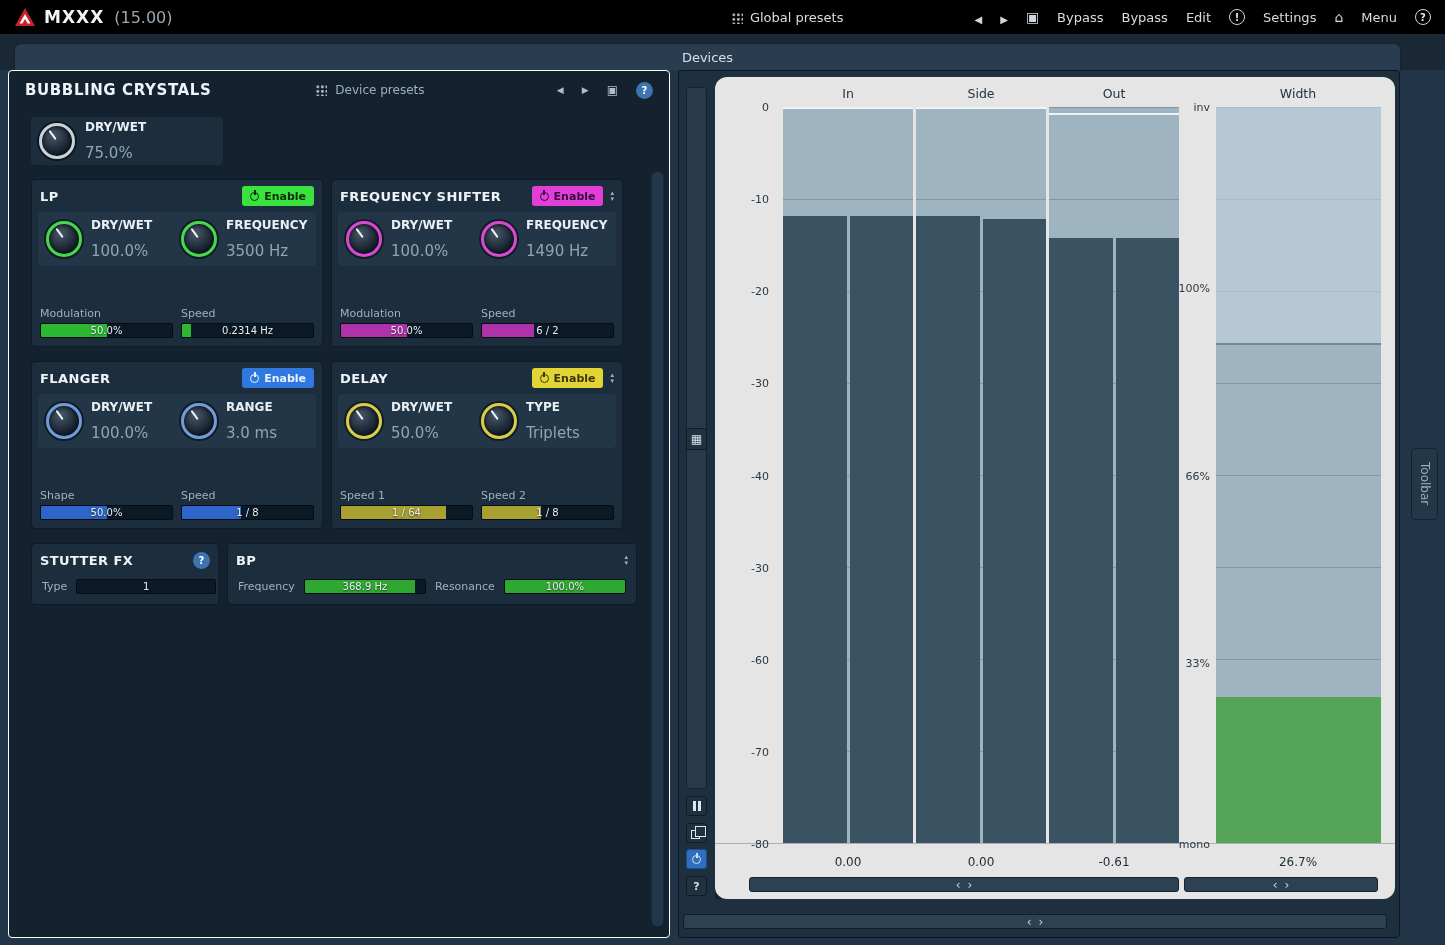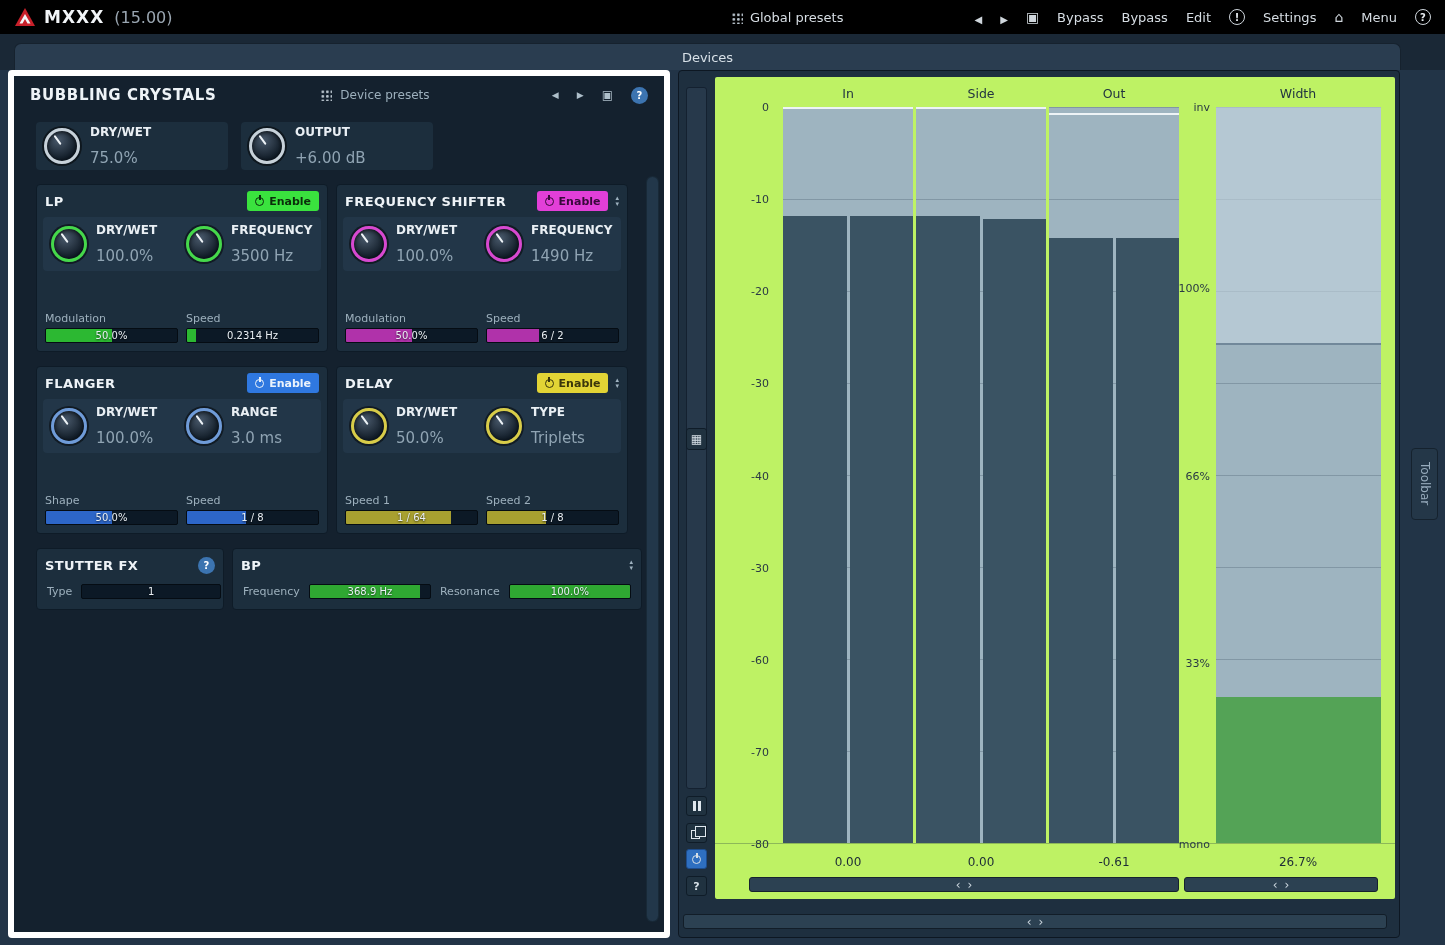--- a/index.html
+++ b/index.html
@@ -18,21 +18,21 @@
   .tb-icon.big{font-size:14px;}
   .tb-gap{width:95px;}
   .tb-circle{width:16px;height:16px;border-radius:50%;border:1.4px solid #cfd6dc;font-size:10px;display:flex;align-items:center;justify-content:center;color:#e8edf1;font-weight:bold;}
   .grid-icon{width:12px;height:12px;background-image:radial-gradient(#b9c4cd 1.2px,rgba(0,0,0,0) 1.4px);background-size:4.5px 4.5px;background-position:0.6px 0.6px;display:inline-block;}
 
   
   .tabbar{position:absolute;top:34px;left:0;width:100%;height:36px;background:#1a2836;}
   .tab-devices{position:absolute;left:14px;right:44px;top:9px;bottom:0;background:#2a3d50;border:1px solid #16222e;border-bottom:none;border-radius:7px 7px 0 0;display:flex;align-items:center;justify-content:center;font-size:13px;color:#d7e0e7;}
 
   
-  .device-panel{position:absolute;left:8px;top:70px;width:662px;height:868px;background:#14212e;border:6px solid #ffffff;border-radius:4px;}
+  .device-panel{position:absolute;left:8px;top:70px;width:662px;height:868px;background:#14212e;border:1px solid #ffffff;border-radius:4px;}
   .dev-scrollbar{position:absolute;right:5px;top:100px;bottom:10px;width:13px;background:#182937;border-radius:6px;}
   .dev-scrollbar .thumb{position:absolute;left:1px;right:1px;top:1px;bottom:1px;background:#22374a;border-radius:6px;}
   .dev-header{height:38px;display:flex;align-items:center;padding:0 16px;}
   .dev-title{font-size:15px;font-weight:bold;letter-spacing:.6px;color:#eef3f7;}
   .dev-presets{display:flex;align-items:center;gap:8px;margin-left:104px;font-size:12px;color:#9db0bd;}
   .dev-nav{margin-left:auto;display:flex;align-items:center;gap:18px;}
   .nav-arrow{font-size:9px;color:#aebfca;}
   .nav-arrow.box{font-size:12px;}
   .help-circle{width:17px;height:17px;border-radius:50%;background:#3c74b0;color:#fff;font-size:10px;font-weight:bold;display:flex;align-items:center;justify-content:center;}
 
@@ -77,21 +77,21 @@
   .strip-btn.analyzer{top:351px;height:22px;font-size:12px;}
   .strip-btn.b1{top:719px;}
   .strip-btn.b2{top:746px;}
   .strip-btn.b3{top:772px;background:#2e6fc0;border-color:#1d4c8c;}
   .strip-btn.b4{top:799px;font-weight:bold;}
   .pause-icon{width:8px;height:10px;border-left:3px solid #dfe7ee;border-right:3px solid #dfe7ee;}
   .layers-icon{width:9px;height:9px;border:1.5px solid #dfe7ee;position:relative;margin:2px 3px 0 0;}
   .layers-icon::after{content:"";position:absolute;left:3px;top:-5px;width:9px;height:9px;border:1.5px solid #dfe7ee;background:#203240;}
   .bands-tab{position:absolute;left:36px;top:768px;width:24px;height:60px;background:#15232f;border-radius:4px 0 0 4px;color:#a3b6c5;font-size:11px;display:flex;align-items:center;justify-content:center;writing-mode:vertical-rl;transform:rotate(180deg);}
 
-  .canvas{position:absolute;left:36px;top:6px;width:680px;height:822px;background:#bef264;border-radius:2px;}
+  .canvas{position:absolute;left:36px;top:6px;width:680px;height:822px;background:#e5e5e5;border-radius:12px;}
   .m-label{position:absolute;top:9px;transform:translateX(-50%);font-size:12.5px;color:#223440;}
   .m-region{position:absolute;left:0;top:30px;width:100%;height:737px;border-bottom:1px solid rgba(30,50,65,.3);}
   .db-gutter{position:absolute;left:0;top:30px;width:58px;height:737px;}
   .db-tick{position:absolute;right:4px;transform:translateY(-50%);font-size:11px;color:#2a3944;}
   .w-gutter{position:absolute;left:440px;top:30px;width:57px;height:737px;}
   .w-tick{position:absolute;right:2px;transform:translateY(-50%);font-size:11px;color:#2a3944;}
   .m-col{position:absolute;top:0;height:100%;background-color:#9eb4c0;background-image:linear-gradient(to bottom, rgba(30,50,65,.22) 1px, rgba(0,0,0,0) 1px);background-size:100% 12.5%;}
   .m-bar{position:absolute;top:0;height:100%;}
   .m-bar.l{left:0;width:calc(50% - 1.5px);}
   .m-bar.r{right:0;width:calc(50% - 1.5px);}
@@ -158,27 +158,20 @@
   </div>
 
   <div class="master-row">
     <div class="master-card">
       <div class="knob"></div>
       <div class="klabels">
         <div class="kname">DRY/WET</div>
         <div class="kval">75.0%</div>
       </div>
     </div>
-    <div class="master-card">
-      <div class="knob"></div>
-      <div class="klabels">
-        <div class="kname">OUTPUT</div>
-        <div class="kval">+6.00 dB</div>
-      </div>
-    </div>
   </div>
 
   <div class="modules">
 
     <div class="mod-row">
       <div class="module" style="--accent: #45d84a; --bar: #2cb832;">
         <div class="mod-header">
           <span class="mod-title">LP</span>
           <button class="enable-btn" style="background: rgb(58, 226, 62); color: rgb(11, 45, 11);">
             <span class="power-icon"></span>

